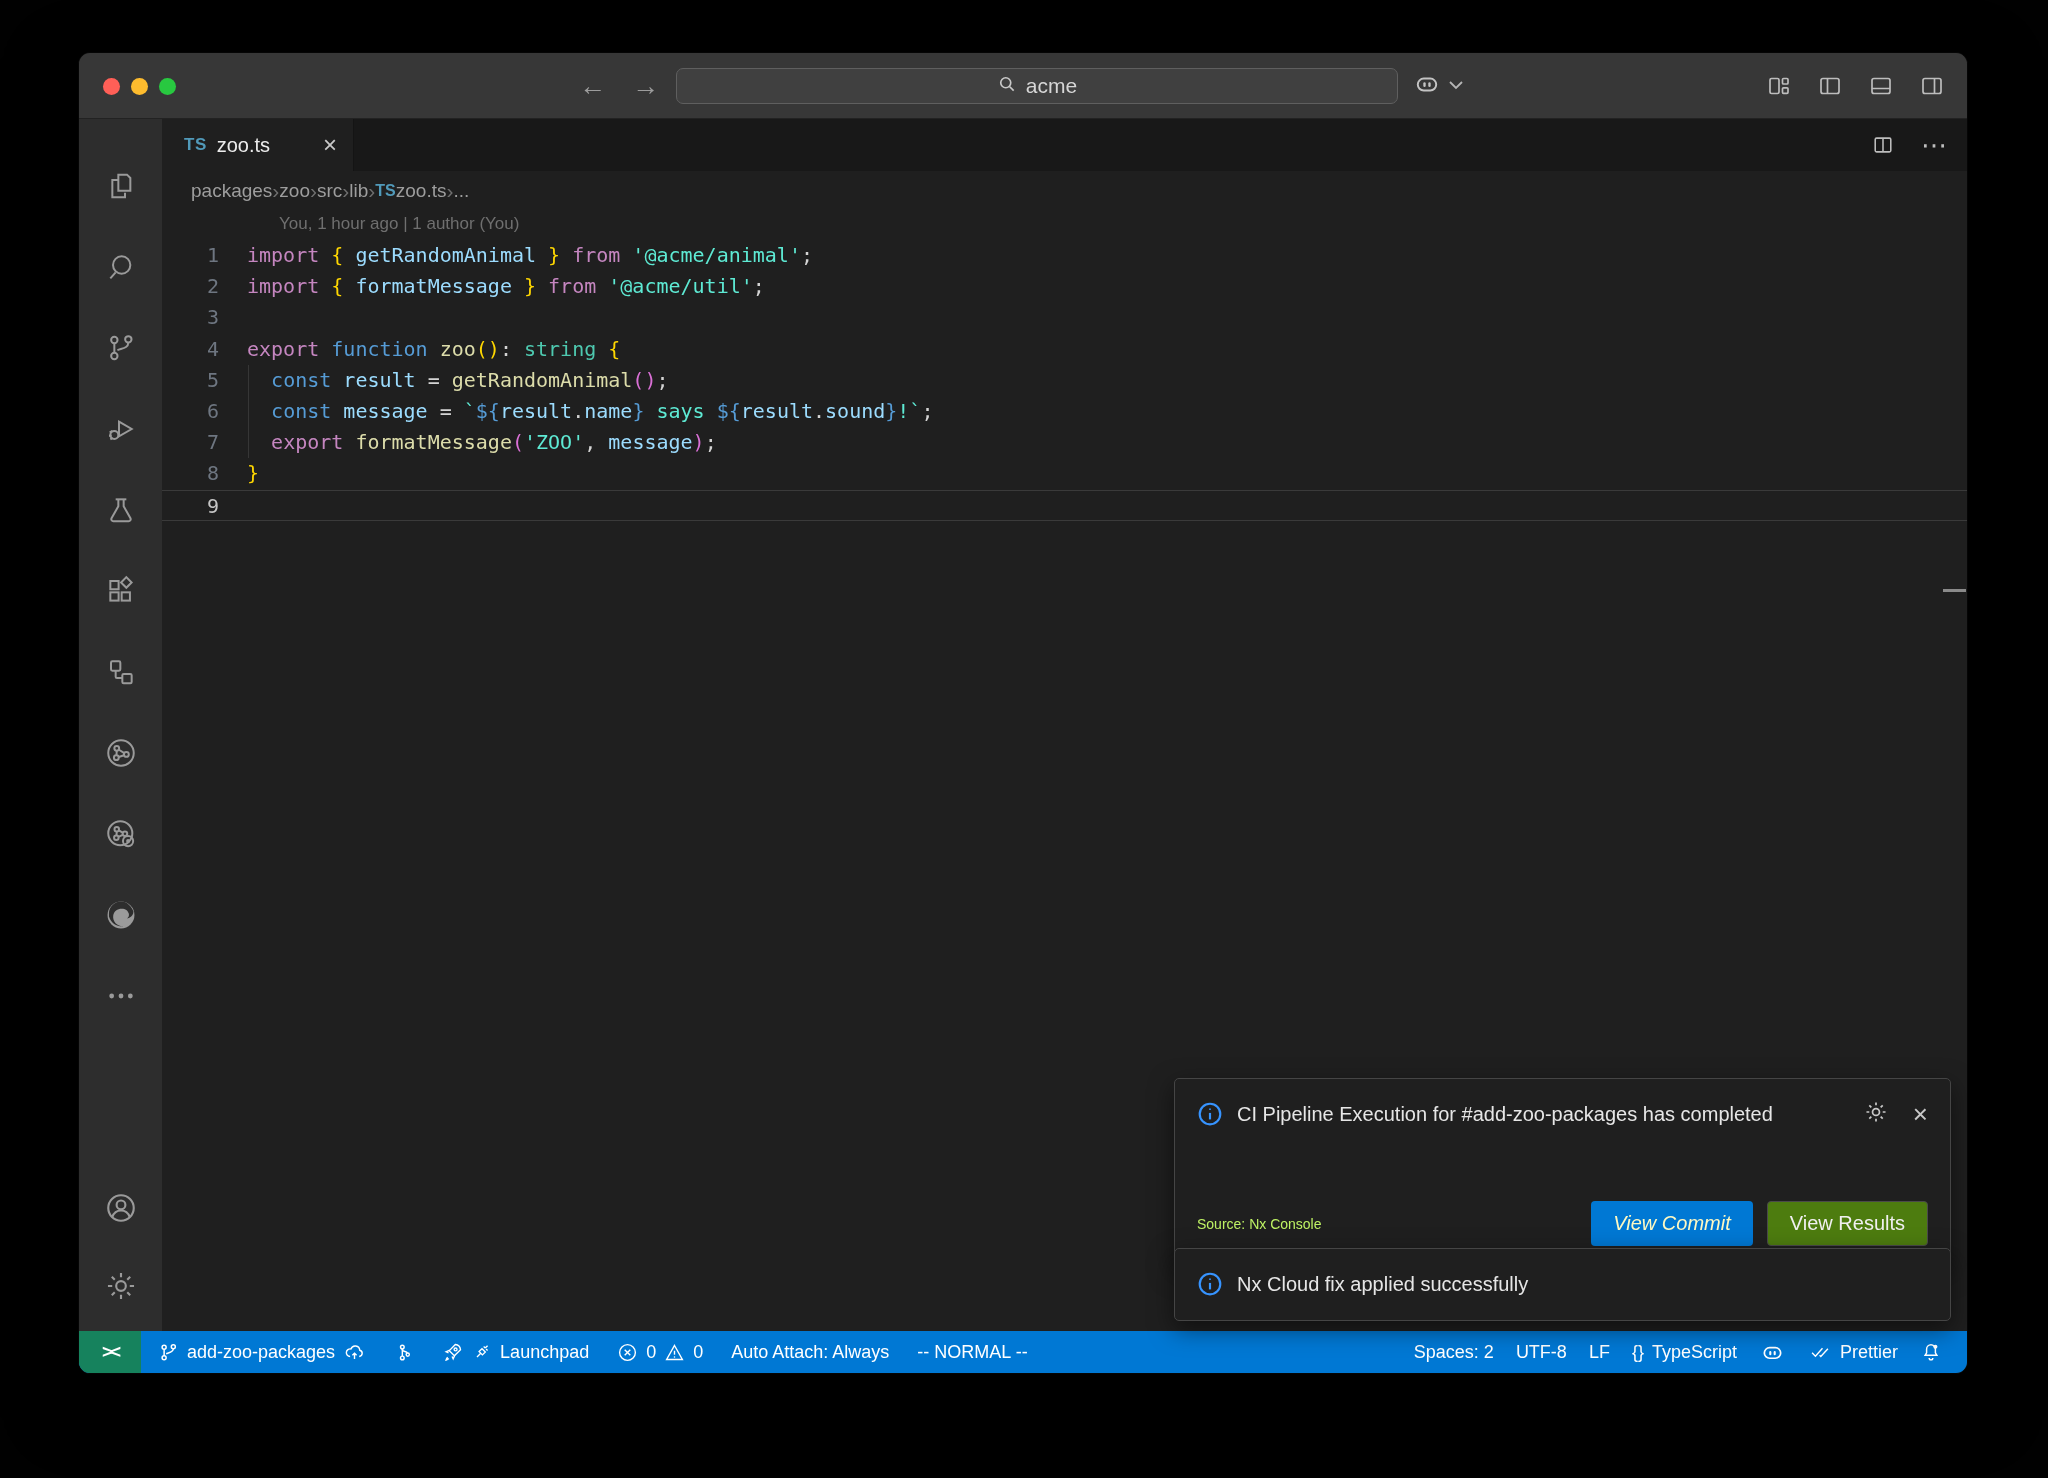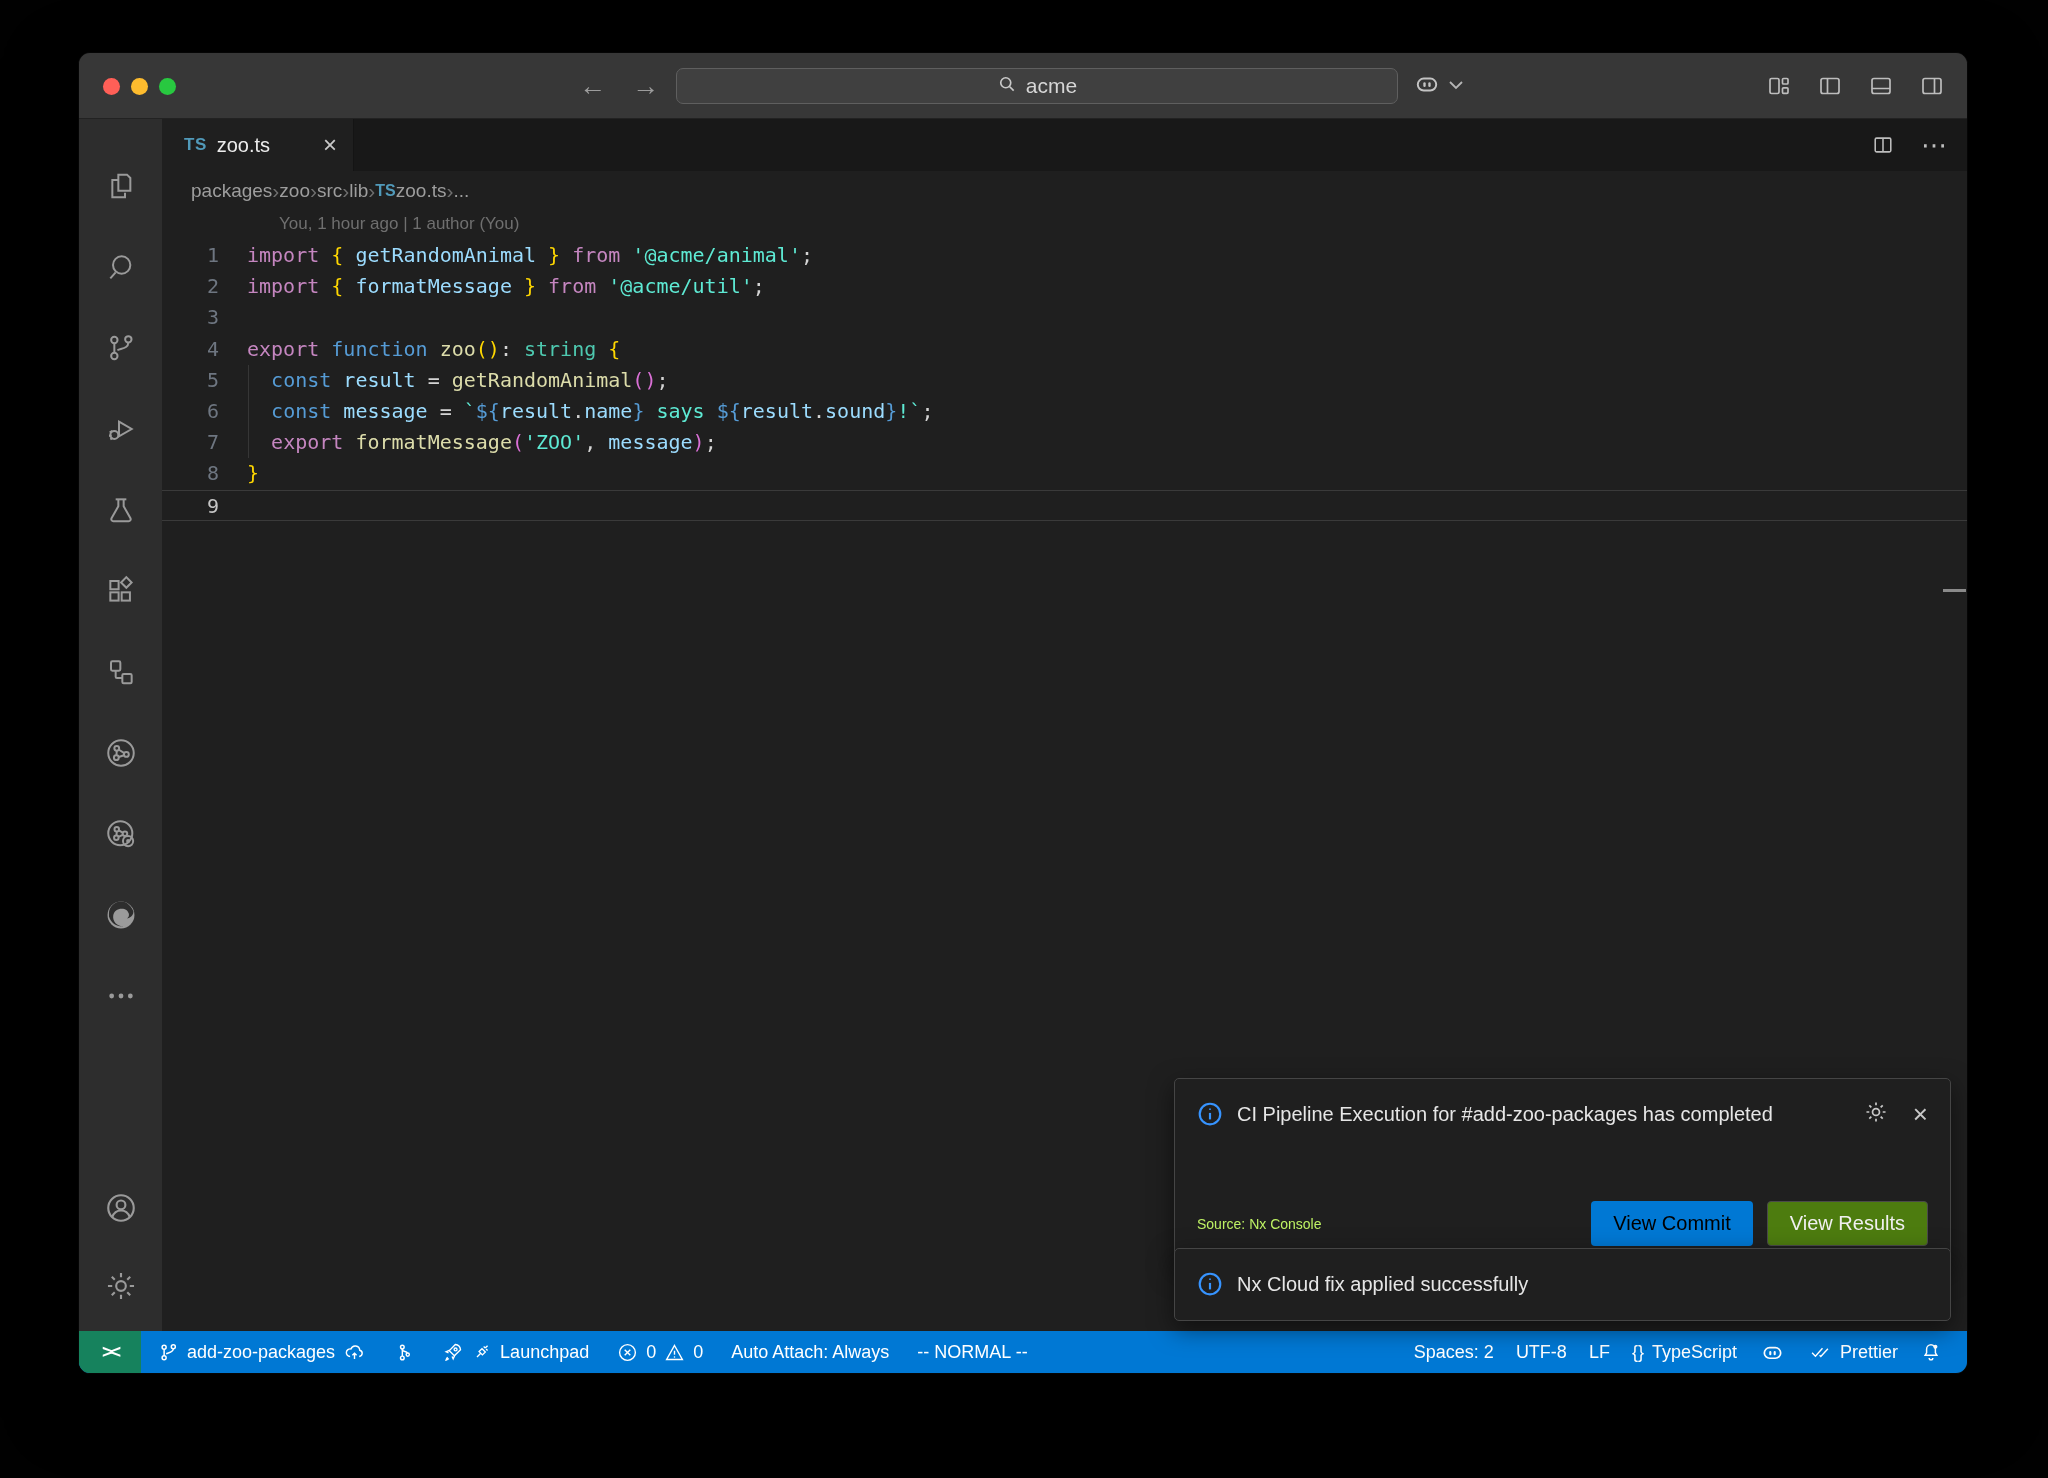--- a/index.html
+++ b/index.html
@@ -82,21 +82,21 @@
   .toast2 { top:1195px; height:73px; padding:0 22px; display:flex; align-items:center; }
   .toast-head { display:flex; align-items:flex-start; gap:14px; }
   .info-ic { flex:0 0 auto; margin-top:2px; }
   .toast-title { font-size:20px; line-height:1.55; width:540px; }
   .toast-tools { margin-left:auto; display:flex; gap:24px; align-items:center; }
   .toast-x { color:#c8c8c8; font-size:26px; line-height:1; }
   .toast-footer { position:absolute; left:22px; right:22px; bottom:18px; display:flex; align-items:center; }
   .toast-source { color:#bef264; font-size:14px; }
   .toast-btns { margin-left:auto; display:flex; gap:14px; }
   .btn { height:45px; padding:0 22px; font-size:20px; display:flex; align-items:center; border-radius:4px; cursor:pointer; }
-  .btn-primary { background:#0078d4; color:#000000; }
+  .btn-primary { background:#0078d4; color:#fef9c3;font-style:italic; }
   .btn-secondary { background:#4d7c0f; color:#f0f0f0; border:1px solid #4a4a4a; }
   .toast2-msg { font-size:20px; margin-left:14px; }
   
   .statusbar {
     height:42px; background:#0078d4; flex:0 0 auto; display:flex; align-items:stretch;
     color:#fff; font-size:18px;
   }
   .sb-remote { width:62px; background:#16825d; display:flex; align-items:center; justify-content:center; flex:0 0 auto; }
   .sb-item { display:flex; align-items:center; gap:8px; padding:0 11px; white-space:nowrap; }
   .sb-left { display:flex; align-items:stretch; padding-left:6px; }

